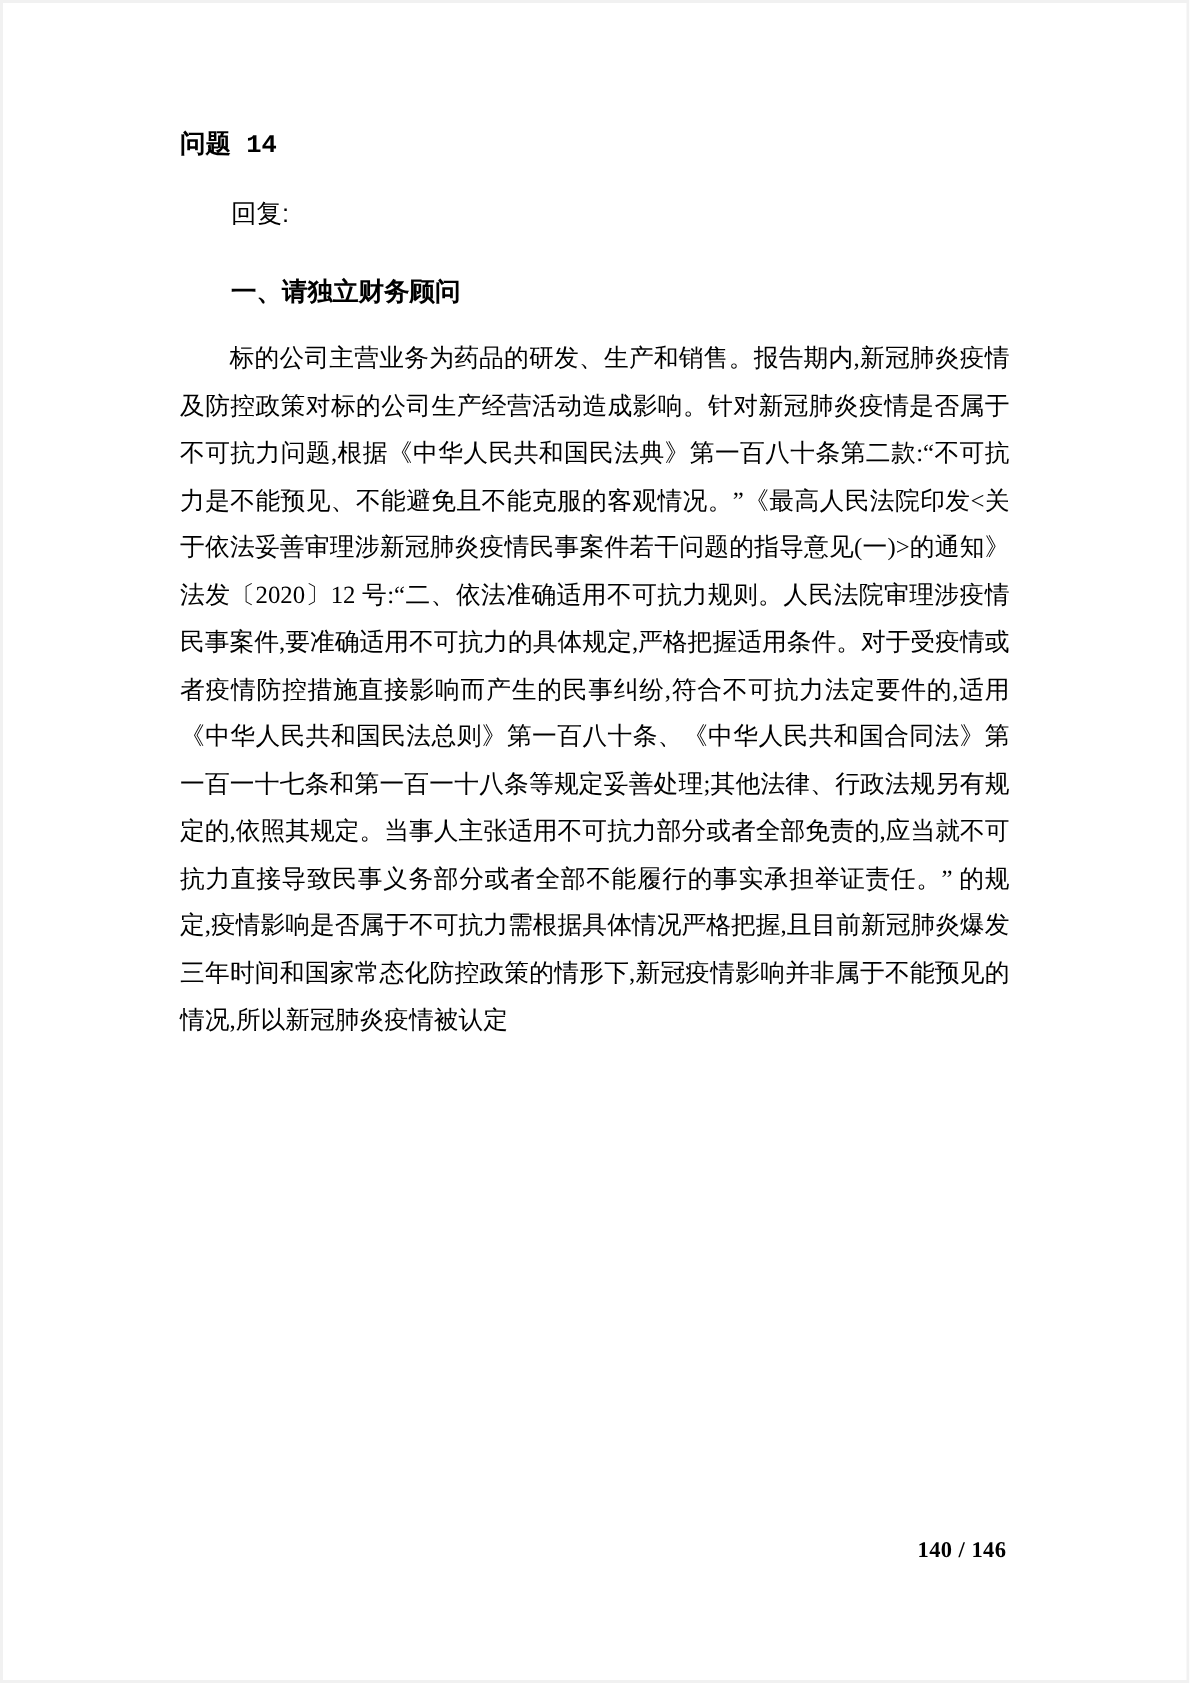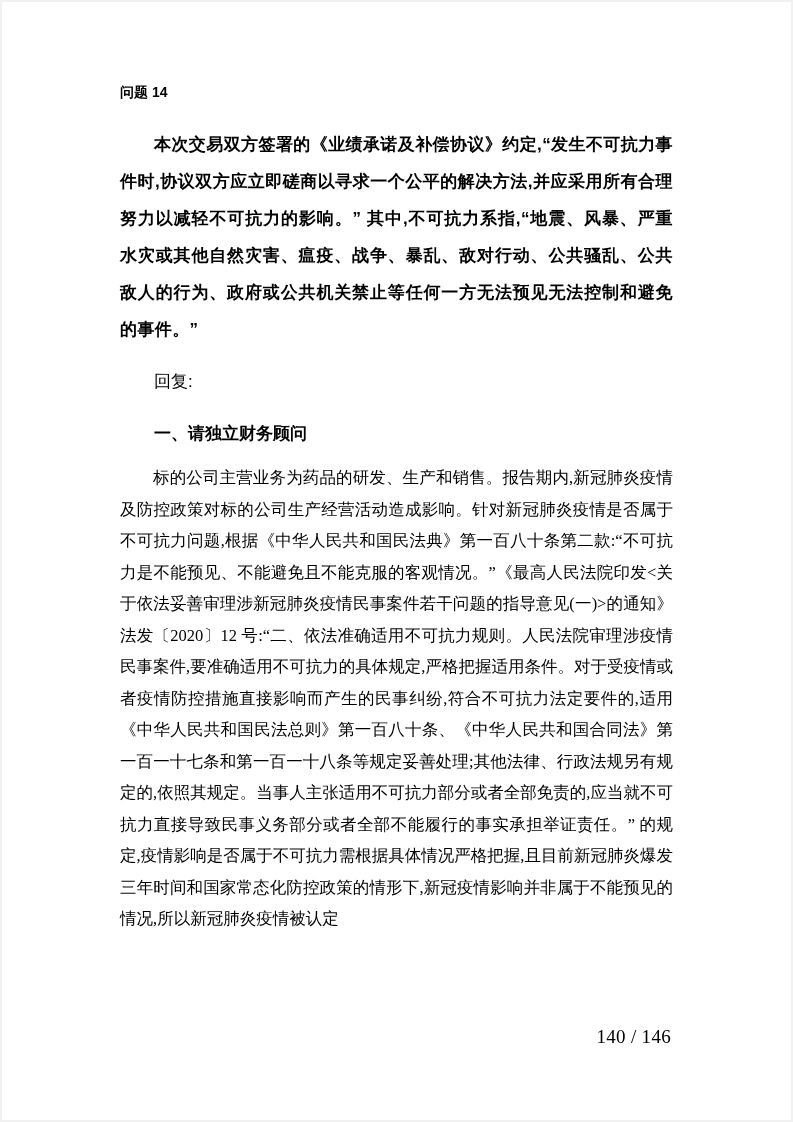--- a/index.html
+++ b/index.html
@@ -13,23 +13,23 @@
     height: 1122px;
     box-sizing: border-box;
     background: #ffffff;
     border: 2px solid #f1f1f1;
     padding: 82px 118px 0 118px;
     overflow: hidden;
     font-family: "Liberation Serif", "DejaVu Serif", serif;
     color: #000000;
   }
   .question-label {
-    font-family: Liberation Sans, sans-serif;
+    font-family: Liberation Mono, monospace;
     font-weight: 700;
-    font-size: 14px;
+    font-size: 17px;
     margin: 0 0 24px 0;
   }
   .q-para {
     font-family: "Liberation Sans", "DejaVu Sans", sans-serif;
     font-weight: 700;
     font-size: 17px;
     line-height: 37px;
     letter-spacing: 0.4px;
     text-align: justify;
     text-justify: inter-ideograph;
@@ -61,33 +61,32 @@
     text-align: justify;
     text-justify: inter-ideograph;
     text-indent: 2em;
     margin: 17px 0 0 0;
   }
   .page-number {
     position: absolute;
     right: 120px;
     top: 1024px;
     font-family: "Liberation Serif", "DejaVu Serif", serif;
-    font-weight: 400;
-    font-size: 19px;
+    font-weight: 700;
+    font-size: 15px;
     letter-spacing: 0.3px;
   }
 </style>
 </head>
 <body>
 
 <div class="page">
 
   <div class="question-label">问题 14</div>
 
-  <p class="q-para">本次交易双方签署的《业绩承诺及补偿协议》约定,“发生不可抗力事件时,协议双方应立即磋商以寻求一个公平的解决方法,并应采用所有合理努力以减轻不可抗力的影响。” 其中,不可抗力系指,“地震、风暴、严重水灾或其他自然灾害、瘟疫、战争、暴乱、敌对行动、公共骚乱、公共敌人的行为、政府或公共机关禁止等任何一方无法预见无法控制和避免的事件。”</p>
 
 
   <div class="reply-label">回复:</div>
 
   <div class="section-heading">一、请独立财务顾问</div>
 
   <p class="body-para">标的公司主营业务为药品的研发、生产和销售。报告期内,新冠肺炎疫情及防控政策对标的公司生产经营活动造成影响。针对新冠肺炎疫情是否属于不可抗力问题,根据《中华人民共和国民法典》第一百八十条第二款:“不可抗力是不能预见、不能避免且不能克服的客观情况。”《最高人民法院印发&lt;关于依法妥善审理涉新冠肺炎疫情民事案件若干问题的指导意见(一)&gt;的通知》法发〔2020〕12 号:“二、依法准确适用不可抗力规则。人民法院审理涉疫情民事案件,要准确适用不可抗力的具体规定,严格把握适用条件。对于受疫情或者疫情防控措施直接影响而产生的民事纠纷,符合不可抗力法定要件的,适用《中华人民共和国民法总则》第一百八十条、《中华人民共和国合同法》第一百一十七条和第一百一十八条等规定妥善处理;其他法律、行政法规另有规定的,依照其规定。当事人主张适用不可抗力部分或者全部免责的,应当就不可抗力直接导致民事义务部分或者全部不能履行的事实承担举证责任。” 的规定,疫情影响是否属于不可抗力需根据具体情况严格把握,且目前新冠肺炎爆发三年时间和国家常态化防控政策的情形下,新冠疫情影响并非属于不能预见的情况,所以新冠肺炎疫情被认定</p>
 
   <div class="page-number">140 / 146</div>
 

